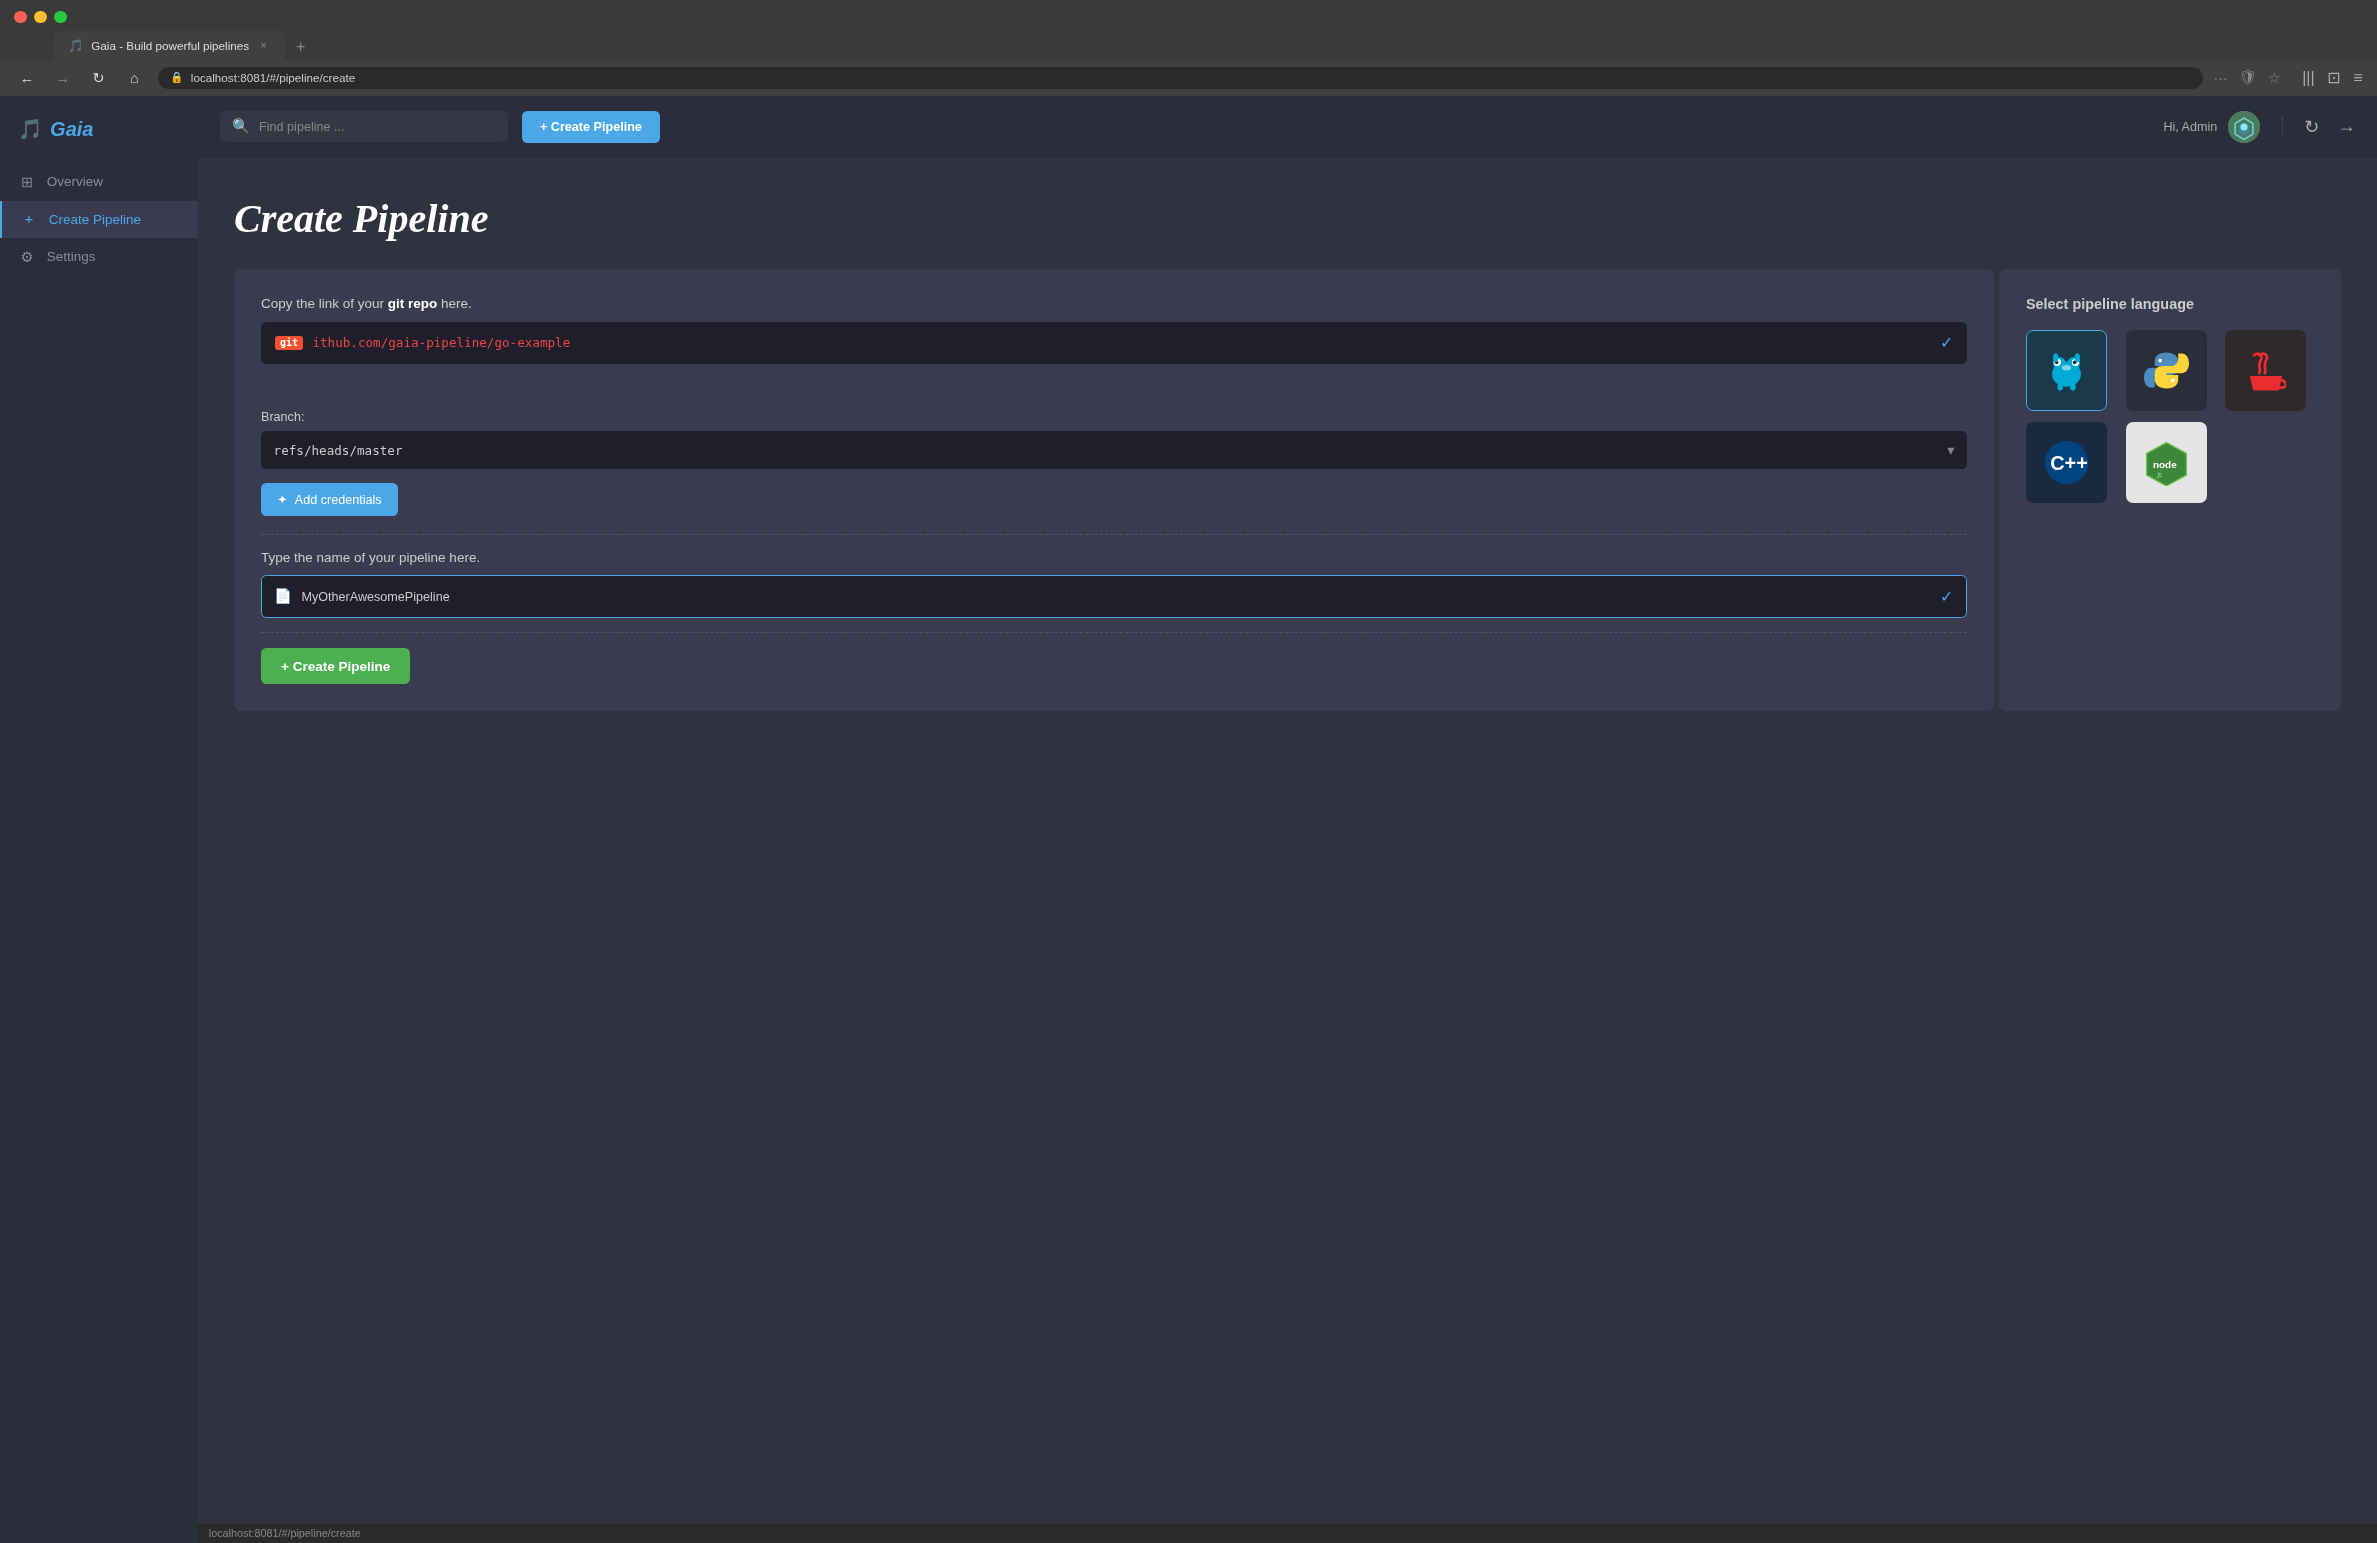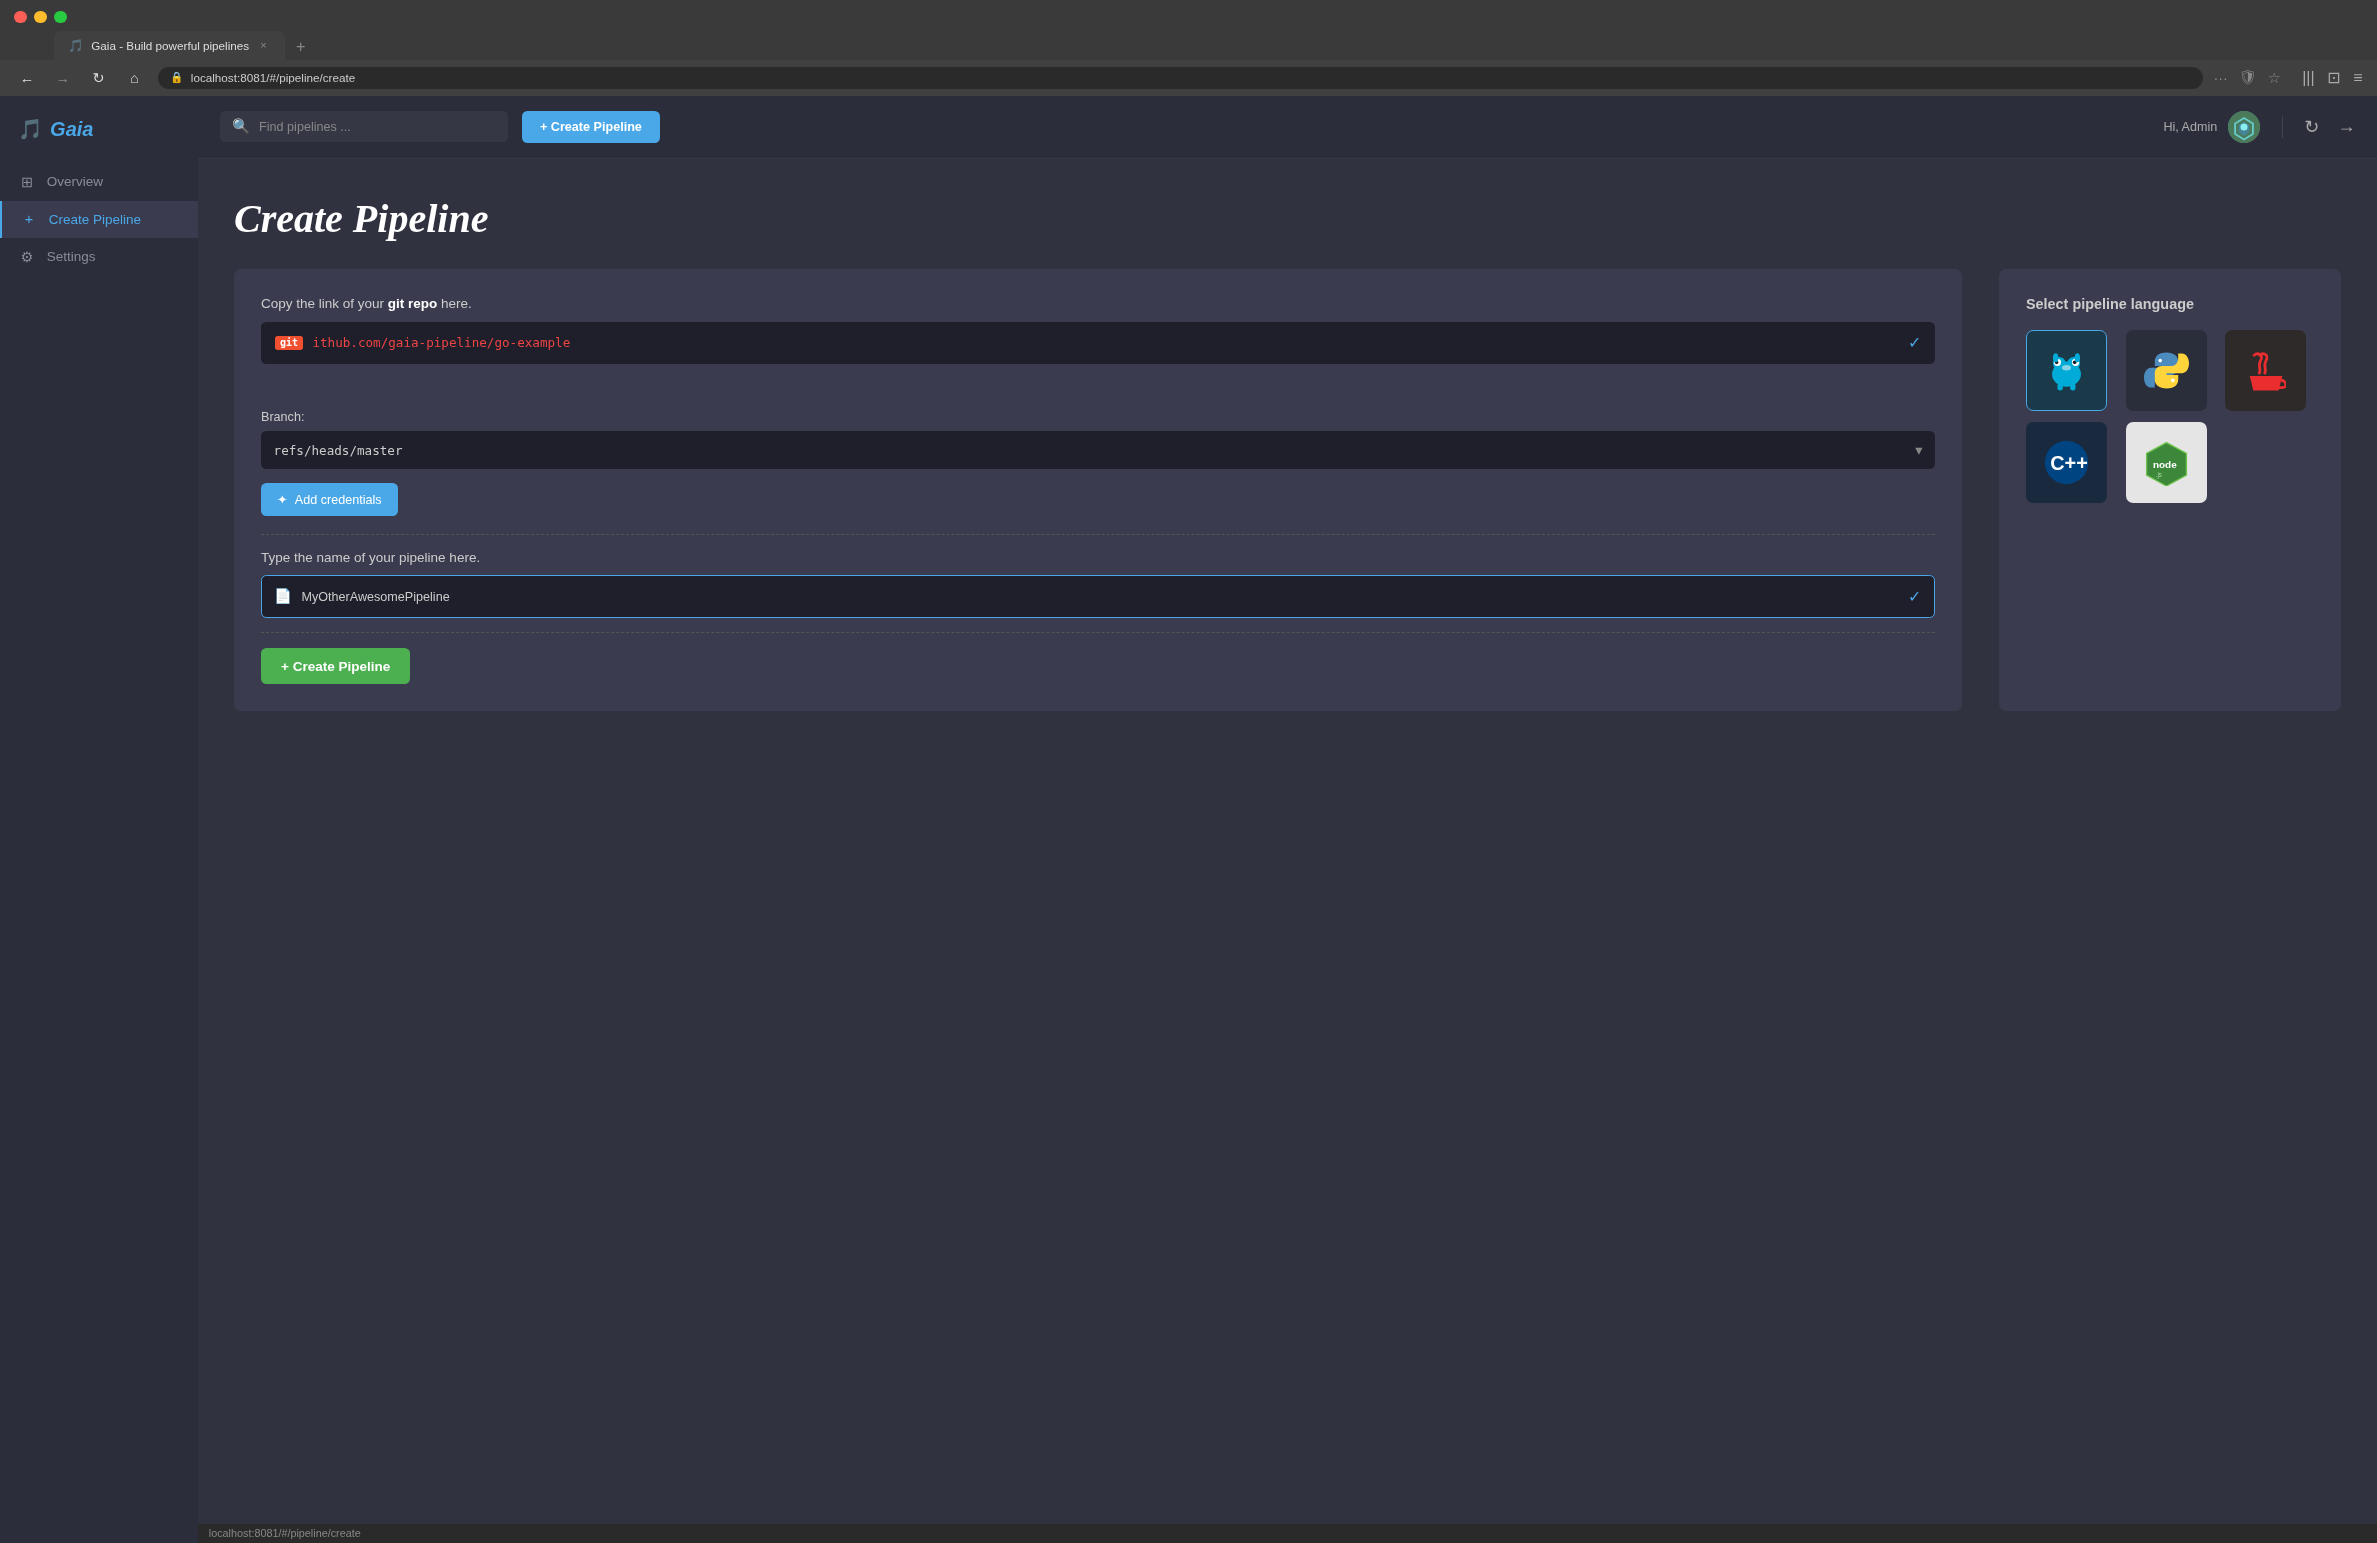--- a/index.html
+++ b/index.html
@@ -281,21 +281,21 @@
       font-style: italic;
       font-size: 40px;
       color: white;
       margin-bottom: 27px;
       font-weight: bold;
     }
 
     .content-grid {
       display: grid;
       grid-template-columns: 1fr 342px;
-      gap: 37px;
+      gap: 5px;
     }
 
     
     .form-card {
       background: #3a3b4e;
       border-radius: 7.2px;
       padding: 27px;
     }
     .form-label {
       color: #ccc;
@@ -537,21 +537,21 @@
         <span>Settings</span>
       </div>
     </nav>
   </div>
 
   <div class="main-content">
 
     <div class="top-header">
       <div class="search-bar">
         <span class="search-icon">🔍</span>
-        <span class="search-input-text">Find pipelines ...</span>
+        <span class="search-input-text">Find pipeline ...</span>
       </div>
       <button class="create-btn">
         <span>+ Create Pipeline</span>
       </button>
       <div class="user-area">
         <span>Hi, Admin</span>
         <div class="avatar">
           <svg width="32" height="32" viewBox="0 0 36 36">
             <circle cx="18" cy="18" r="18" fill="#4a7a5a"></circle>
             <polygon points="18,8 28,14 28,26 18,32 8,26 8,14" fill="none" stroke="#6cc" stroke-width="2"></polygon>

